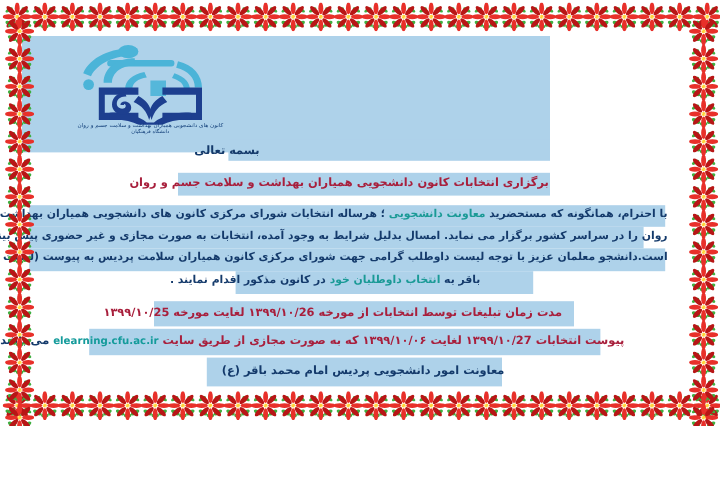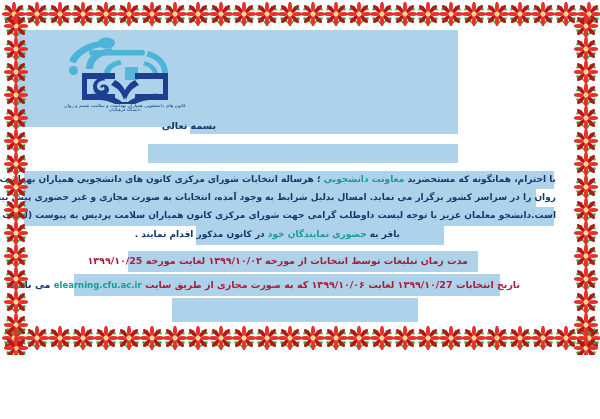--- a/index.html
+++ b/index.html
@@ -125,54 +125,56 @@
         <path d="M62 120 C86 118 108 124 124 136 L136 136 C152 124 174 118 198 120 L198 132 C176 130 154 135 140 146 L120 146 C106 135 84 130 62 132 Z"></path>
         <path d="M88 86 C75 86 66 95 66 106 C66 116 74 123 84 123 C92 123 98 118 98 111 C98 105 93 101 87 101 C83 101 80 103 80 107 L86 107 C86 105 87 105 88 106 C90 108 89 112 85 113 C79 114 74 110 74 105 C74 97 81 92 90 93 Z"></path>
       </g>
     </svg>
     <div id="logo-caption">کانون های دانشجویی همیاران بهداشت و سلامت جسم و روان</div>
     <div id="logo-caption" style="font-size:4px;">دانشگاه فرهنگیان</div>
   </div>
 
   <div class="tline t-bismillah navy" style="right:384px; top:121px;">بسمه تعالی</div>
 
+  <div class="tline t-headline maroon" style="right:143px; top:148px;">برگزاری انتخابات کانون  دانشجویی همیاران بهداشت و سلامت جسم و روان</div>
 
   <div class="tline t-body navy" style="right:44px; top:175px;">
     <span>با احترام، همانگونه که مستحضرید</span>
     <span class="hl teal">معاونت دانشجویی</span>
     <span>؛ هرساله انتخابات شورای مرکزی کانون های دانشجویی همیاران بهداشت و سلامت جسم و</span>
   </div>
 
   <div class="tline t-body navy" style="right:44px; top:193px;">روان را در سراسر کشور برگزار می نماید. امسال بدلیل شرایط به وجود آمده، انتخابات به صورت مجازی و غیر حضوری پیش بینی شده</div>
 
   <div class="tline t-body navy" style="right:44px; top:211px;">است.دانشجو معلمان عزیز با توجه لیست داوطلب گرامی  جهت شورای مرکزی کانون همیاران سلامت پردیس به پیوست (لیست  داوطلبان ) می</div>
 
   <div class="tline t-body navy" style="right:200px; top:230px;">
     <span>باقر به</span>
-    <span class="hl teal">حضوری نمایندگان خود</span>
+    <span class="hl teal">انتخاب داوطلبان خود</span>
     <span>در کانون مذکور اقدام نمایند .</span>
   </div>
 
   <div class="tline t-date maroon" style="right:132px; top:256px;">
     <span>مدت زمان تبلیغات توسط انتخابات از مورخه</span>
-    <span>۱۳۹۹/۱۰/۰۲</span>
+    <span>۱۳۹۹/۱۰/26</span>
     <span>لغایت مورخه</span>
     <span>۱۳۹۹/۱۰/25</span>
   </div>
 
   <div class="tline t-date maroon" style="right:80px; top:280px;">
-    <span>تاریخ انتخابات</span>
+    <span>پیوست انتخابات</span>
     <span>۱۳۹۹/۱۰/27</span>
     <span>لغایت</span>
     <span>۱۳۹۹/۱۰/۰۶</span>
     <span>که به صورت مجازی از طریق سایت</span>
     <span class="teal2" dir="ltr" style="font-size:8.5px;">elearning.cfu.ac.ir</span>
     <span class="navy">می باشد</span>
   </div>
 
+  <div class="tline t-sign navy" style="right:180px; top:305px;">معاونت امور دانشجویی پردیس امام محمد باقر (ع)</div>
 
   <div class="border-strip border-top">
       <div class="flower"><svg viewBox="0 0 100 100" width="100%" height="100%">
           <ellipse cx="24" cy="74" rx="16" ry="7" fill="#3fae3f" transform="rotate(28 24 74)"></ellipse>
           <ellipse cx="76" cy="74" rx="16" ry="7" fill="#3fae3f" transform="rotate(-28 76 74)"></ellipse>
           <ellipse cx="50" cy="84" rx="13" ry="6.5" fill="#3fae3f"></ellipse>
           <ellipse cx="22" cy="26" rx="14" ry="6" fill="#3fae3f" transform="rotate(-30 22 26)"></ellipse>
           <ellipse cx="78" cy="26" rx="14" ry="6" fill="#3fae3f" transform="rotate(30 78 26)"></ellipse>
           <ellipse cx="80.0" cy="50.0" rx="21" ry="8.5" fill="#e8302a" transform="rotate(0 80.0 50.0)"></ellipse>
           <ellipse cx="71.2" cy="71.2" rx="21" ry="8.5" fill="#b81616" transform="rotate(45 71.2 71.2)"></ellipse>

